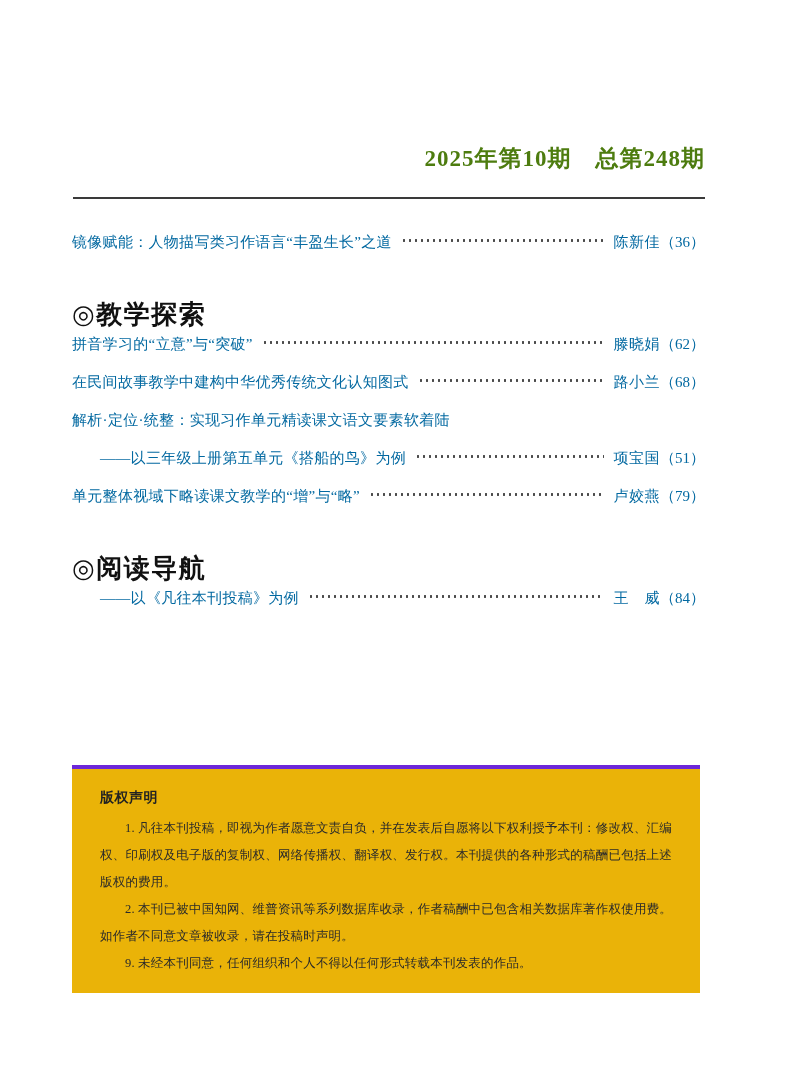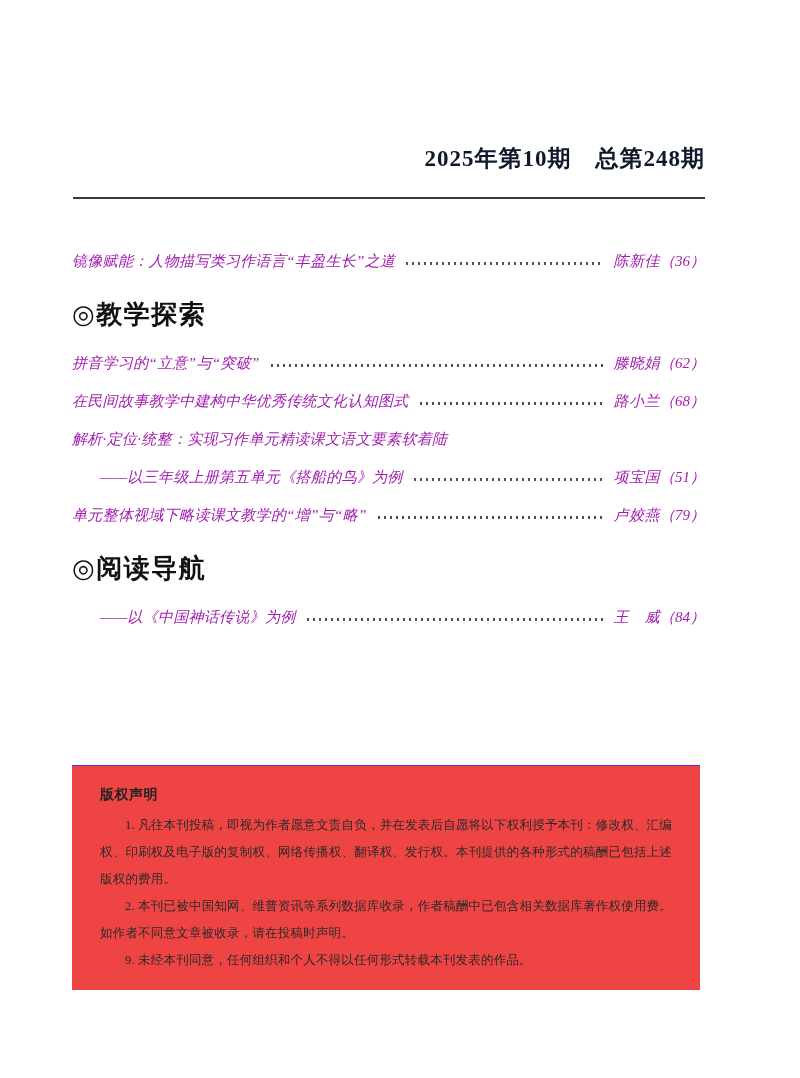--- a/index.html
+++ b/index.html
@@ -12,21 +12,21 @@
   }
   .page { position: relative; width: 800px; height: 1078px; overflow: hidden; }
 
   
   .issue-header {
     padding: 146px 95px 0 72px;
     text-align: right;
     font-size: 23px;
     font-weight: bold;
     letter-spacing: 1px;
-    color: #0f172a;
+    color: #4d7c0f;
     line-height: 1.1;
   }
   .header-rule {
     margin: 26px 95px 0 73px;
     border: none;
     border-top: 2px solid #3a3a3a;
     height: 0;
   }
 
   
@@ -35,25 +35,24 @@
     font-family: "Liberation Sans", "DejaVu Sans", sans-serif;
     font-size: 26px;
     font-weight: 600;
     color: #111111;
     letter-spacing: 1.5px;
     line-height: 30px;
     margin: 28px 0 6px 0;
   }
   .toc-row {
     display: flex;
-    align-items: flex-end;
+    align-items: flex-start;
     height: 38px;
     font-size: 15px;
-    color: #a21caf;
-    font-style: italic;
+    color: #0369a1;
   }
   .toc-row .toc-title { white-space: nowrap; letter-spacing: 0.3px; }
   .toc-row.indent .toc-title { padding-left: 28px; }
   .dot-leader {
     flex: 1 1 auto;
     height: 15px;
     margin: 0 10px 0 9px;
     background-image: radial-gradient(circle, #4a4a4a 1.1px, rgba(0,0,0,0) 1.35px);
     background-size: 6px 15px;
     background-position: 0 center;
@@ -62,22 +61,22 @@
   .toc-author-group { white-space: nowrap; }
   .toc-author { letter-spacing: 0.5px; }
   .toc-page { }
 
   
   .copyright-box {
     box-sizing: border-box;
     margin: 138px 100px 0 72px;
     width: 628px;
     min-height: 167px;
-    background: #ef4444;
-    border-top: 1px solid #6d28d9;
+    background: #eab308;
+    border-top: 4px solid #6d28d9;
     padding: 20px 28px 16px 28px;
   }
   .cr-title {
     font-family: "Liberation Sans", "DejaVu Sans", sans-serif;
     font-size: 14px;
     font-weight: bold;
     color: #222222;
     margin: 0 0 8px 0;
     letter-spacing: 0.5px;
   }
@@ -138,21 +137,21 @@
   </div>
       <div class="toc-row">
     <span class="toc-title">单元整体视域下略读课文教学的“增”与“略”</span>
     <span class="dot-leader"></span>
     <span class="toc-author-group">
       <span class="toc-author">卢姣燕</span><span class="toc-page">（79）</span>
     </span>
   </div>
       <div class="toc-section-heading">◎阅读导航</div>
       <div class="toc-row indent">
-    <span class="toc-title">——以《中国神话传说》为例</span>
+    <span class="toc-title">——以《凡往本刊投稿》为例</span>
     <span class="dot-leader"></span>
     <span class="toc-author-group">
       <span class="toc-author">王　威</span><span class="toc-page">（84）</span>
     </span>
   </div>
     </div>
 
   <div class="copyright-box">
     <p class="cr-title">版权声明</p>
     <div>

